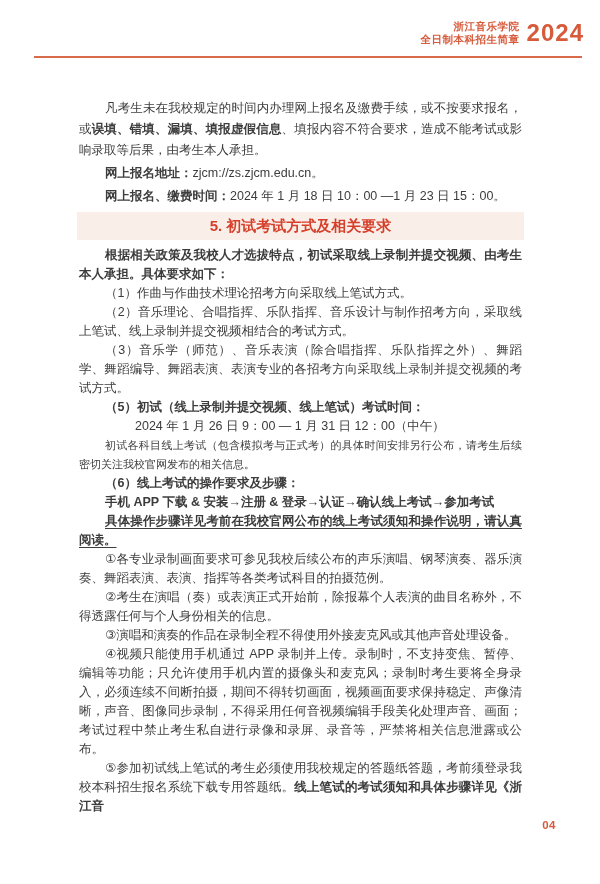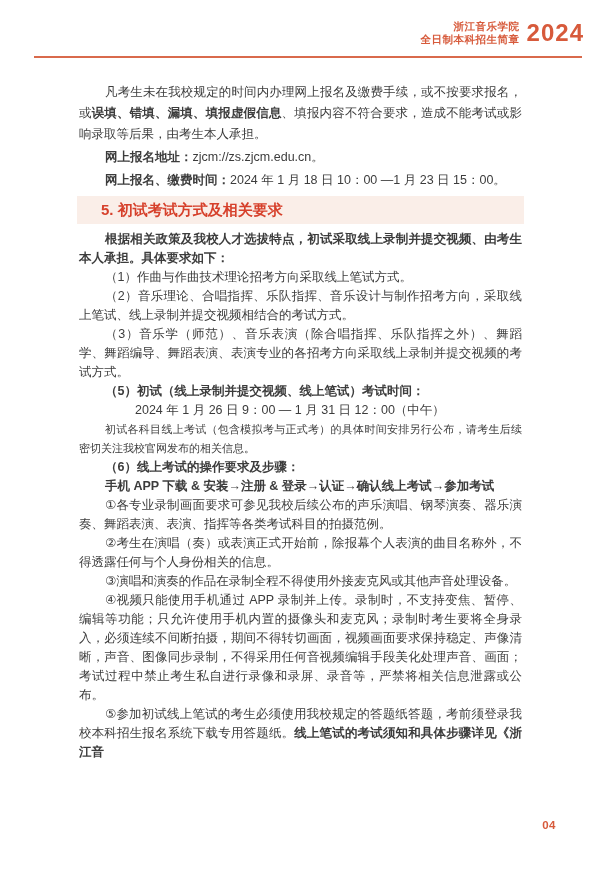--- a/index.html
+++ b/index.html
@@ -18,33 +18,33 @@
     text-align:right;font-size:10.5px;line-height:13px;font-weight:bold;letter-spacing:.5px;
   }
   .hdr .year{
     font-size:24px;font-weight:800;letter-spacing:1px;line-height:28px;
   }
   .rule{
     position:absolute;left:34px;right:18px;top:56px;height:2px;background:#d96a4c;
   }
   
   .content{
-    position:absolute;left:79px;top:82px;width:443px;
+    position:absolute;left:79px;top:98px;width:443px;
     font-size:12.5px;text-align:justify;
   }
   .content p{margin:0;}
   .intro p{line-height:21px;}
   .intro .gap{margin-top:2px;}
   .indent{text-indent:26px;}
   .b{font-weight:bold;}
   
   .bar{
     margin:5px -2px 6px -2px;height:28px;line-height:28px;
     background:#faeee8;color:#d6402b;
-    font-weight:bold;font-size:15px;padding-left:24px;text-align:left;
+    font-weight:bold;font-size:15px;text-align:center;
   }
   
   .sec p{line-height:19px;}
   .date-line{padding-left:56px;}
   .notice{font-size:11px;font-weight:normal;}
   .ul{font-weight:bold;text-decoration:underline;text-underline-offset:3px;}
   
   .pagenum{
     position:absolute;top:819px;right:44px;
     color:#d75a3b;font-weight:bold;font-size:11.5px;letter-spacing:.5px;
@@ -79,20 +79,21 @@
     <div class="sec">
       <p class="indent b">根据相关政策及我校人才选拔特点，初试采取线上录制并提交视频、由考生本人承担。具体要求如下：</p>
       <p class="indent">（1）作曲与作曲技术理论招考方向采取线上笔试方式。</p>
       <p class="indent">（2）音乐理论、合唱指挥、乐队指挥、音乐设计与制作招考方向，采取线上笔试、线上录制并提交视频相结合的考试方式。</p>
       <p class="indent">（3）音乐学（师范）、音乐表演（除合唱指挥、乐队指挥之外）、舞蹈学、舞蹈编导、舞蹈表演、表演专业的各招考方向采取线上录制并提交视频的考试方式。</p>
       <p class="indent b">（5）初试（线上录制并提交视频、线上笔试）考试时间：</p>
       <p class="date-line">2024 年 1 月 26 日 9：00 — 1 月 31 日 12：00（中午）</p>
       <p class="indent notice">初试各科目线上考试（包含模拟考与正式考）的具体时间安排另行公布，请考生后续密切关注我校官网发布的相关信息。</p>
       <p class="indent b">（6）线上考试的操作要求及步骤：</p>
       <p class="indent b">手机 APP 下载 &amp; 安装→注册 &amp; 登录→认证→确认线上考试→参加考试</p>
+      <p class="indent ul">具体操作步骤详见考前在我校官网公布的线上考试须知和操作说明，请认真阅读。</p>
       <p class="indent">①各专业录制画面要求可参见我校后续公布的声乐演唱、钢琴演奏、器乐演奏、舞蹈表演、表演、指挥等各类考试科目的拍摄范例。</p>
       <p class="indent">②考生在演唱（奏）或表演正式开始前，除报幕个人表演的曲目名称外，不得透露任何与个人身份相关的信息。</p>
       <p class="indent">③演唱和演奏的作品在录制全程不得使用外接麦克风或其他声音处理设备。</p>
       <p class="indent">④视频只能使用手机通过 APP 录制并上传。录制时，不支持变焦、暂停、编辑等功能；只允许使用手机内置的摄像头和麦克风；录制时考生要将全身录入，必须连续不间断拍摄，期间不得转切画面，视频画面要求保持稳定、声像清晰，声音、图像同步录制，不得采用任何音视频编辑手段美化处理声音、画面；考试过程中禁止考生私自进行录像和录屏、录音等，严禁将相关信息泄露或公布。</p>
       <p class="indent"><span>⑤参加初试线上笔试的考生必须使用我校规定的答题纸答题，考前须登录我校本科招生报名系统下载专用答题纸。</span><span class="b">线上笔试的考试须知和具体步骤详见《浙江音</span></p>
     </div>
 
   </div>
 
   <div class="pagenum">04</div>

